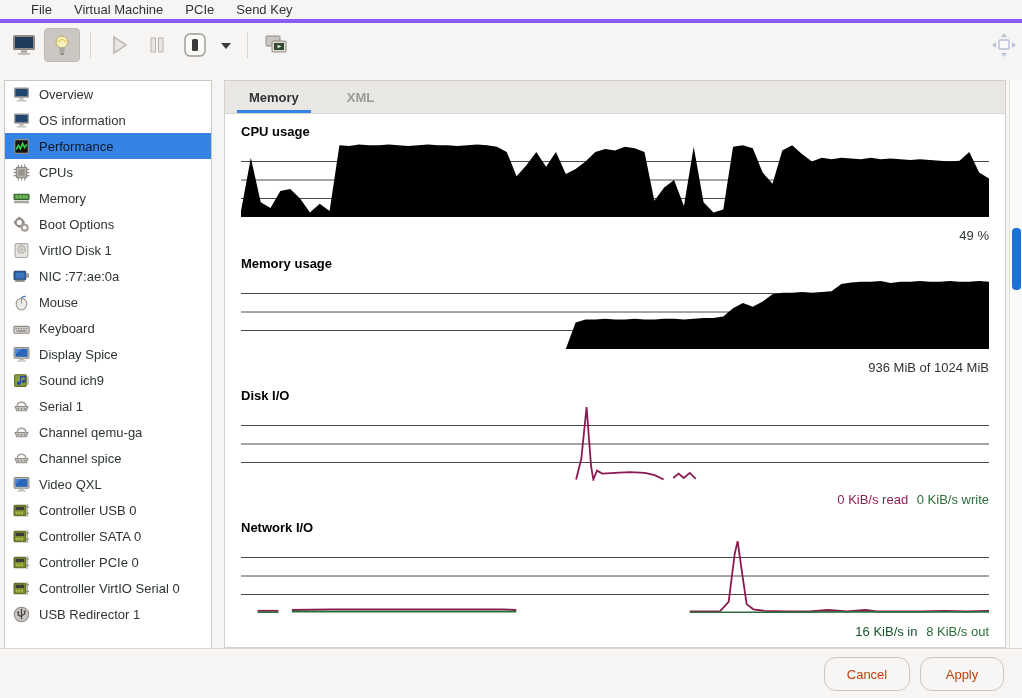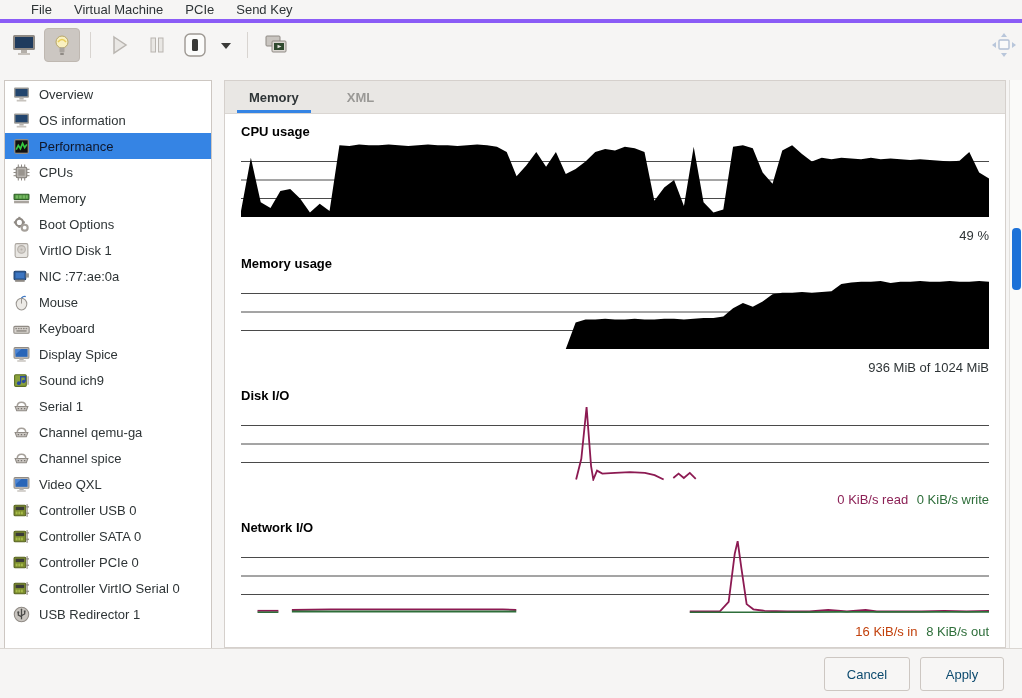--- a/index.html
+++ b/index.html
@@ -50,22 +50,22 @@
   .chart-value span + span { margin-left:5px;text-align:right; }
   
   .vscroll { position:absolute; right:0; top:80px; width:13px; height:568px;
              background:#fafaf9; border-left:1px solid #e2e0dd; }
   .vscroll-thumb { position:absolute; right:1px; top:148px; width:9px; height:62px;
                    background:#1c71d8; border-radius:4px; }
   
   .footer { position:absolute; left:0; top:648px; width:1022px; height:50px;
             background:#f6f5f4; border-top:1px solid #dad6d2; }
   .footer-btn { position:absolute; top:8px; height:34px; border:1px solid #cdc7c2;
-                border-radius:3px; background:#f7f6f5; font-family:inherit; font-size:13px;
-                color:#0c4a6e; }
+                border-radius:12px; background:#f7f6f5; font-family:inherit; font-size:13px;
+                color:#c2410c; }
   .footer-btn.cancel { left:824px; width:86px; }
   .footer-btn.apply  { left:920px; width:84px; }
 </style>
 </head>
 <body>
 
 <div class="menubar">
   <span class="menu-item">File</span>
   <span class="menu-item">Virtual Machine</span>
   <span class="menu-item">PCIe</span>
@@ -513,21 +513,21 @@
             <line x1="0" x2="766" y1="55.5" y2="55.5" stroke="#4a4a4a" stroke-width="1" vector-effect="non-scaling-stroke"></line>
             <polyline points="16.9,71.8 38.3,71.8" fill="none" stroke="#8c1a52" stroke-width="1.8" vector-effect="non-scaling-stroke"></polyline>
             <polyline points="52.1,71.0 91.9,70.3 153.2,70.3 214.5,70.3 268.1,70.3 281.9,71.0" fill="none" stroke="#8c1a52" stroke-width="1.8" vector-effect="non-scaling-stroke"></polyline>
             <polyline points="459.6,72.5 490.2,72.5 499.4,62.9 505.6,14.8 508.6,2.2 512.5,29.6 517.8,65.1 524.7,70.3 536.2,71.8 559.2,72.5 582.2,72.5 601.3,71.0 620.5,72.5 639.6,71.0 651.1,72.5 674.1,72.5 697.1,72.5 720.0,71.8 743.0,72.5 766.0,71.8" fill="none" stroke="#8c1a52" stroke-width="1.8" vector-effect="non-scaling-stroke"></polyline>
             <polyline points="16.9,73.3 38.3,73.3" fill="none" stroke="#2e6e3a" stroke-width="1.8" vector-effect="non-scaling-stroke"></polyline>
             <polyline points="52.1,72.5 281.9,72.5" fill="none" stroke="#2e6e3a" stroke-width="1.8" vector-effect="non-scaling-stroke"></polyline>
             <polyline points="459.6,73.3 536.2,73.3 612.8,72.9 689.4,72.9 766.0,72.9" fill="none" stroke="#2e6e3a" stroke-width="1.8" vector-effect="non-scaling-stroke"></polyline>
           </svg>
         </div>
       <div class="chart-value">
-        <span style="color: #c2410c; text-align: right;">16 KiB/s in</span>
+        <span style="color: #14532d; text-align: right;">16 KiB/s in</span>
         <span style="color: rgb(46, 110, 58);">8 KiB/s out</span>
       </div>
     </div>
 
   </div>
 </div>
 
 <div class="vscroll">
   <div class="vscroll-thumb"></div>
 </div>

